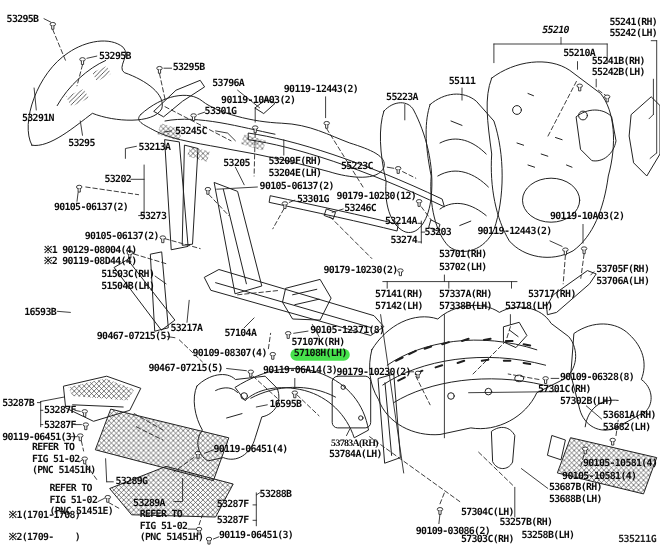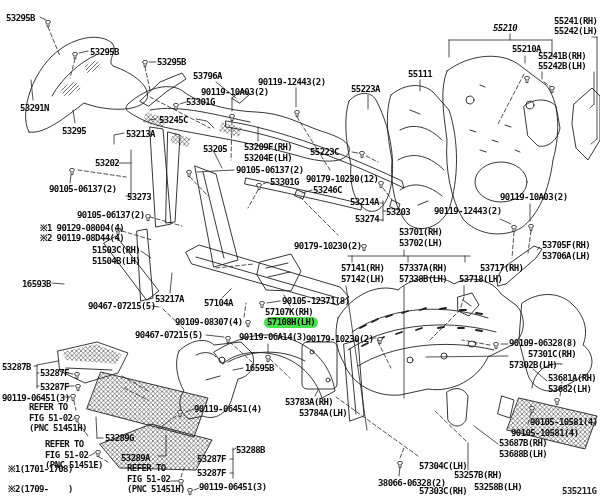--- a/index.html
+++ b/index.html
@@ -259,46 +259,46 @@
       <span class="lbl hl" style="left: 264px; top: 317px; background: rgb(71, 226, 76);">57108H(LH)</span>
       <span class="lbl" style="left: 155px; top: 294px;">53217A</span>
       <span class="lbl" style="left: 204px; top: 298px;">57104A</span>
       <span class="lbl" style="left: 175px; top: 317px;">90109-08307(4)</span>
       <span class="lbl" style="left: 88px; top: 301px;">90467-07215(5)</span>
       <span class="lbl" style="left: 135px; top: 330px;">90467-07215(5)</span>
       <span class="lbl" style="left: 239px; top: 332px;">90119-06A14(3)</span>
       <span class="lbl" style="left: 306px; top: 334px;">90179-10230(2)</span>
       <span class="lbl" style="left: 245px; top: 363px;">16595B</span>
       <span class="lbl" style="left: 194px; top: 404px;">90119-06451(4)</span>
-      <span class="lbl" style="left: 285px; top: 397px;">53783A(RH)</span>
+      <span class="lbl" style="left: 301px; top: 397px; font-family: Liberation Serif, serif;">53783A(RH)</span>
       <span class="lbl" style="left: 299px; top: 408px;">53784A(LH)</span>
       <span class="lbl" style="left: 2px; top: 362px; text-align: center;">53287B</span>
       <span class="lbl" style="left: 40px; top: 368px;">53287F</span>
       <span class="lbl" style="left: 40px; top: 382px;">53287F</span>
       <span class="lbl" style="left: 2px; top: 393px;">90119-06451(3)</span>
       <span class="lbl" style="left: 105px; top: 433px;">53289G</span>
       <span class="lbl" style="left: 121px; top: 453px;">53289A</span>
       <span class="lbl" style="left: 236px; top: 445px;">53288B</span>
       <span class="lbl" style="left: 197px; top: 454px;">53287F</span>
       <span class="lbl" style="left: 197px; top: 468px;">53287F</span>
       <span class="lbl" style="left: 199px; top: 482px;">90119-06451(3)</span>
       <span class="lbl" style="left: 509px; top: 338px;">90109-06328(8)</span>
-      <span class="lbl" style="left: 489px; top: 349px; margin-left: 39px;">57301C(RH)</span>
+      <span class="lbl" style="left: 489px; top: 349px;">57301C(RH)</span>
       <span class="lbl" style="left: 509px; top: 360px;">57302B(LH)</span>
       <span class="lbl" style="left: 548px; top: 373px;">53681A(RH)</span>
       <span class="lbl" style="left: 548px; top: 384px;">53682(LH)</span>
       <span class="lbl" style="left: 530px; top: 417px;">90105-10581(4)</span>
       <span class="lbl" style="left: 511px; top: 428px;">90105-10581(4)</span>
       <span class="lbl" style="left: 499px; top: 438px;">53687B(RH)</span>
       <span class="lbl" style="left: 499px; top: 449px;">53688B(LH)</span>
       <span class="lbl" style="left: 419px; top: 450px; margin-top: 36px;">57303C(RH)</span>
       <span class="lbl" style="left: 419px; top: 461px;">57304C(LH)</span>
       <span class="lbl" style="left: 454px; top: 470px;">53257B(RH)</span>
       <span class="lbl" style="left: 454px; top: 482px; padding-left: 20px;">53258B(LH)</span>
-      <span class="lbl" style="left: 378px; top: 478px;">38066-06328(2)</span>
+      <span class="lbl" style="left: 378px; top: 478px;">90109-03086(2)</span>
       <span class="lbl note" style="left: 29px; top: 402px;">REFER TO
 FIG 51-02
 (PNC 51451H)</span>
       <span class="lbl note" style="left: 45px; top: 439px;">REFER TO
 FIG 51-02
 (PNC 51451E)</span>
       <span class="lbl note" style="left: 127px; top: 463px;">REFER TO
 FIG 51-02
 (PNC 51451H)</span>
       <span class="lbl note" style="left: 8px; top: 464px;">※1(1701-1708)</span>

